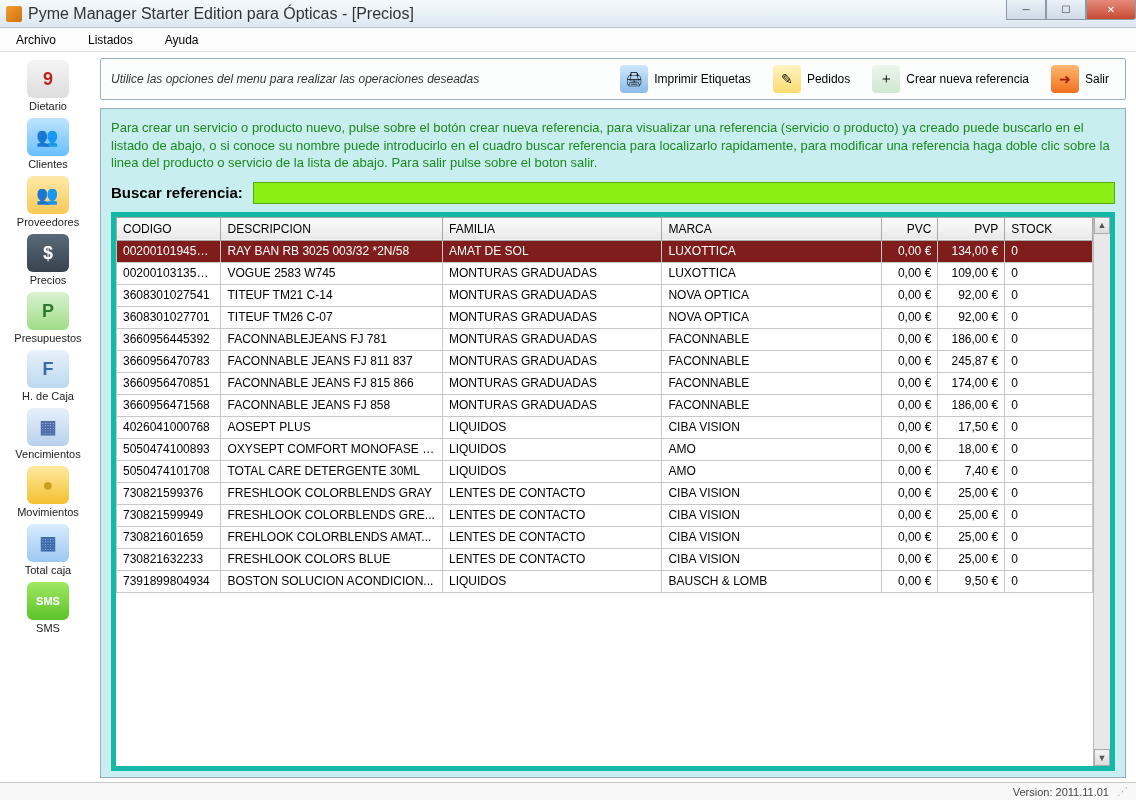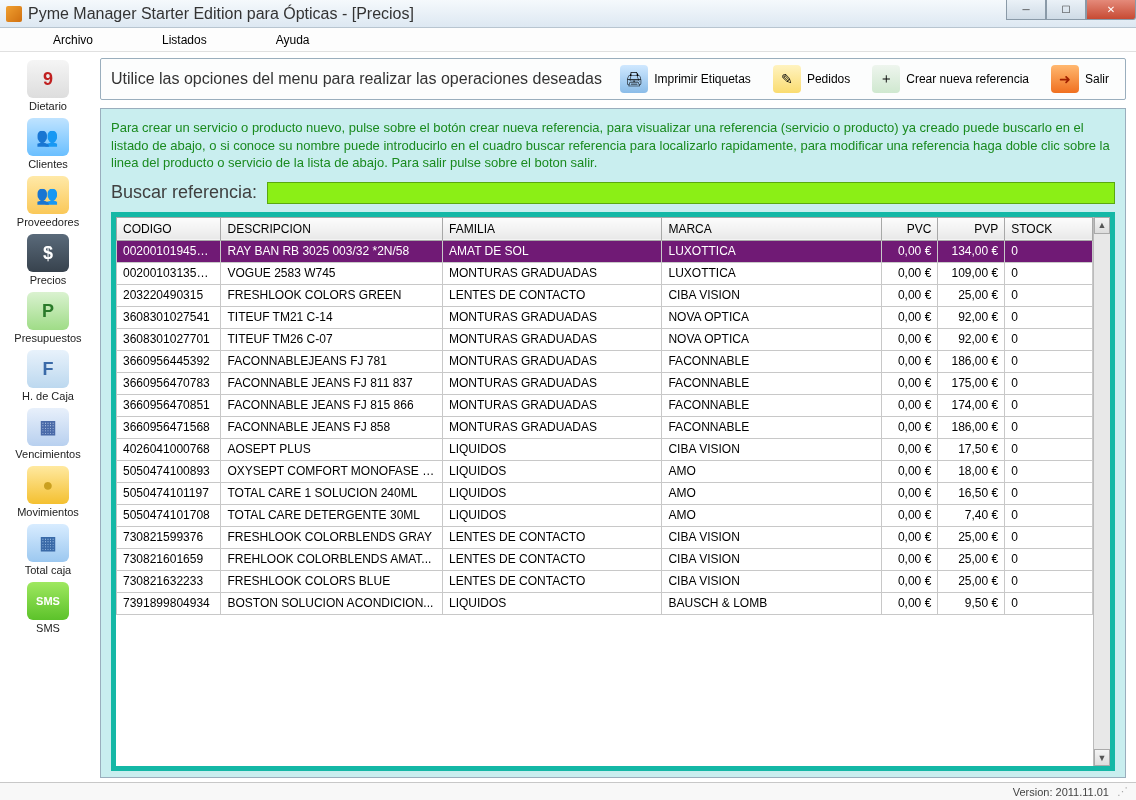--- a/index.html
+++ b/index.html
@@ -44,21 +44,21 @@
 .wc-shape { font-size: 10px; color:#333; }
 .menubar {
   height: 24px;
   background: #fdfdfd;
   display: flex;
   align-items: center;
   padding: 0 10px;
   gap: 20px;
   border-bottom: 1px solid #e0e0e0;
 }
-.menubar .menu-item { padding: 2px 6px; cursor: default; margin-left: 37px; }
+.menubar .menu-item { padding: 2px 6px; cursor: default; }
 .container {
   display: flex;
   height: calc(100% - 28px - 24px - 18px);
 }
 .sidebar {
   width: 96px;
   background: #fff;
   padding-top: 4px;
   display: flex;
   flex-direction: column;
@@ -88,21 +88,21 @@
 .toolbar {
   height: 42px;
   border: 1px solid #9aaebd;
   border-radius: 2px;
   display: flex;
   align-items: center;
   padding: 0 10px;
   background: #fcfdfd;
   gap: 10px;
 }
-.toolbar .hint { flex: 1; color: #333; font-size: 16px; }
+.toolbar .hint { flex: 1; color: #333; font-size: 12px; font-style: italic; }
 .tb-btn {
   display: flex; align-items: center; gap: 6px;
   padding: 2px 6px;
   cursor: pointer;
 }
 .tb-icon { width: 28px; height: 28px; border-radius: 4px; display:flex;align-items:center;justify-content:center;font-size:14px;}
 .content-box {
   margin-top: 8px;
   border: 1px solid #9aaebd;
   flex: 1;
@@ -114,21 +114,21 @@
 .help-text {
   color: #1a8a1f;
   font-size: 13px;
   line-height: 1.35;
   margin-bottom: 10px;
 }
 .search-row {
   display: flex; align-items: center; gap: 10px;
   margin-bottom: 8px;
 }
-.search-label { color: #404040; font-size: 18px; font-weight: 400; }
+.search-label { color: #000000; font-size: 15px; font-weight: 700; }
 .search-input {
   flex: 1; height: 22px;
   background: #8bef16;
   border: 1px solid #5aa810;
   outline: none;
   padding: 0 4px;
 }
 .grid-wrap {
   flex: 1;
   background: #fff;
@@ -158,21 +158,21 @@
 tbody td {
   border: 1px solid #c8c8c8;
   padding: 3px 6px;
   font-size: 12px;
   height: 22px;
   white-space: nowrap;
   overflow: hidden;
   text-overflow: ellipsis;
 }
 tbody tr.selected td {
-  background: #701a75;
+  background: #7f1d1d;
   color: #fff;
 }
 .col-codigo{width:100px}
 .col-desc{width:212px}
 .col-familia{width:210px}
 .col-marca{width:210px}
 .col-pvc{width:54px;text-align:right}
 .col-pvp{width:64px;text-align:right}
 .col-stock{width:84px}
 td.num{text-align:right}
@@ -326,29 +326,20 @@
                 <tr>
                   <td class="col-codigo">00200103135269</td>
                   <td class="col-desc">VOGUE 2583 W745</td>
                   <td class="col-familia">MONTURAS GRADUADAS</td>
                   <td class="col-marca">LUXOTTICA</td>
                   <td class="col-pvc num">0,00 €</td>
                   <td class="col-pvp num">109,00 €</td>
                   <td class="col-stock">0</td>
                 </tr>
                 <tr>
-                  <td class="col-codigo">203220490315</td>
-                  <td class="col-desc">FRESHLOOK COLORS GREEN</td>
-                  <td class="col-familia">LENTES DE CONTACTO</td>
-                  <td class="col-marca">CIBA VISION</td>
-                  <td class="col-pvc num">0,00 €</td>
-                  <td class="col-pvp num">25,00 €</td>
-                  <td class="col-stock">0</td>
-                </tr>
-                <tr>
                   <td class="col-codigo">3608301027541</td>
                   <td class="col-desc">TITEUF TM21 C-14</td>
                   <td class="col-familia">MONTURAS GRADUADAS</td>
                   <td class="col-marca">NOVA OPTICA</td>
                   <td class="col-pvc num">0,00 €</td>
                   <td class="col-pvp num">92,00 €</td>
                   <td class="col-stock">0</td>
                 </tr>
                 <tr>
                   <td class="col-codigo">3608301027701</td>
@@ -367,21 +358,21 @@
                   <td class="col-pvc num">0,00 €</td>
                   <td class="col-pvp num">186,00 €</td>
                   <td class="col-stock">0</td>
                 </tr>
                 <tr>
                   <td class="col-codigo">3660956470783</td>
                   <td class="col-desc">FACONNABLE JEANS FJ 811 837</td>
                   <td class="col-familia">MONTURAS GRADUADAS</td>
                   <td class="col-marca">FACONNABLE</td>
                   <td class="col-pvc num">0,00 €</td>
-                  <td class="col-pvp num">175,00 €</td>
+                  <td class="col-pvp num">245,87 €</td>
                   <td class="col-stock">0</td>
                 </tr>
                 <tr>
                   <td class="col-codigo">3660956470851</td>
                   <td class="col-desc">FACONNABLE JEANS FJ 815 866</td>
                   <td class="col-familia">MONTURAS GRADUADAS</td>
                   <td class="col-marca">FACONNABLE</td>
                   <td class="col-pvc num">0,00 €</td>
                   <td class="col-pvp num">174,00 €</td>
                   <td class="col-stock">0</td>
@@ -407,40 +398,40 @@
                 <tr>
                   <td class="col-codigo">5050474100893</td>
                   <td class="col-desc">OXYSEPT COMFORT MONOFASE 3...</td>
                   <td class="col-familia">LIQUIDOS</td>
                   <td class="col-marca">AMO</td>
                   <td class="col-pvc num">0,00 €</td>
                   <td class="col-pvp num">18,00 €</td>
                   <td class="col-stock">0</td>
                 </tr>
                 <tr>
-                  <td class="col-codigo">5050474101197</td>
-                  <td class="col-desc">TOTAL CARE 1  SOLUCION 240ML</td>
-                  <td class="col-familia">LIQUIDOS</td>
-                  <td class="col-marca">AMO</td>
-                  <td class="col-pvc num">0,00 €</td>
-                  <td class="col-pvp num">16,50 €</td>
-                  <td class="col-stock">0</td>
-                </tr>
-                <tr>
                   <td class="col-codigo">5050474101708</td>
                   <td class="col-desc">TOTAL CARE DETERGENTE 30ML</td>
                   <td class="col-familia">LIQUIDOS</td>
                   <td class="col-marca">AMO</td>
                   <td class="col-pvc num">0,00 €</td>
                   <td class="col-pvp num">7,40 €</td>
                   <td class="col-stock">0</td>
                 </tr>
                 <tr>
                   <td class="col-codigo">730821599376</td>
                   <td class="col-desc">FRESHLOOK COLORBLENDS GRAY</td>
+                  <td class="col-familia">LENTES DE CONTACTO</td>
+                  <td class="col-marca">CIBA VISION</td>
+                  <td class="col-pvc num">0,00 €</td>
+                  <td class="col-pvp num">25,00 €</td>
+                  <td class="col-stock">0</td>
+                </tr>
+                <tr>
+                  <td class="col-codigo">730821599949</td>
+                  <td class="col-desc">FRESHLOOK COLORBLENDS GRE...</td>
                   <td class="col-familia">LENTES DE CONTACTO</td>
                   <td class="col-marca">CIBA VISION</td>
                   <td class="col-pvc num">0,00 €</td>
                   <td class="col-pvp num">25,00 €</td>
                   <td class="col-stock">0</td>
                 </tr>
                 <tr>
                   <td class="col-codigo">730821601659</td>
                   <td class="col-desc">FREHLOOK COLORBLENDS AMAT...</td>
                   <td class="col-familia">LENTES DE CONTACTO</td>

